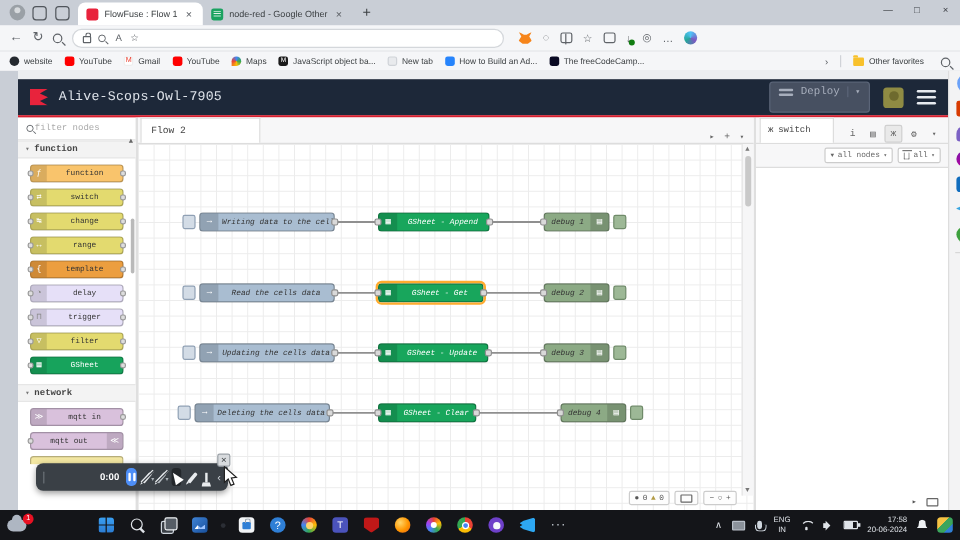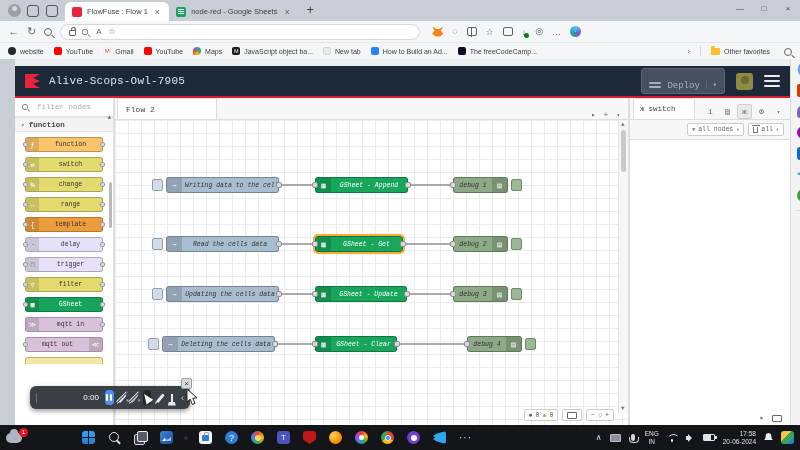--- a/index.html
+++ b/index.html
@@ -52,36 +52,36 @@
 
   
   .page { position:absolute; top:59px; left:15px; width:800px; height:366px; display:flex;font-family:Liberation Mono, monospace; }
   .page-main { width:775px; height:100%; background:#f0f0f0; display:flex; flex-direction:column; }
   .gap-strip { height:7px; background:#eceef0; }
 
   .nr-header { height:30px; background:#1d2839; display:flex; align-items:center; padding:0 10px; gap:9px; }
   .ff-logo { width:15px; height:14px; background:#e8233c; clip-path:polygon(0 0,100% 0,55% 28%,100% 50%,55% 72%,100% 100%,0 100%); }
   .nr-title { color:#dde2e9; font-size:11px; letter-spacing:.2px; }
   .nr-right { margin-left:auto; display:flex; align-items:center; gap:11px; }
-  .deploy-btn { height:19px; background:#475061; border:1px solid #5b6578; border-radius:3px; display:flex; align-items:flex-start; gap:6px; padding:12px 7px; color:#a7aebc; font-size:9px; }
+  .deploy-btn { height:19px; background:#475061; border:1px solid #5b6578; border-radius:3px; display:flex; align-items:flex-end; gap:6px; padding:12px 7px; color:#a7aebc; font-size:9px; }
   .deploy-ic { width:12px; height:8px; position:relative; }
   .deploy-ic::before,.deploy-ic::after { content:""; position:absolute; left:0; width:12px; height:1.6px; background:#a7aebc; border-radius:1px; }
   .deploy-ic::before{ top:1px; } .deploy-ic::after{ bottom:1px; }
   .deploy-caret { font-size:7px; border-left:1px solid #5b6578; padding-left:6px; }
   .avatar { width:17px; height:17px; border-radius:3px; background:#8f8b43; position:relative; }
   .avatar::after { content:""; position:absolute; left:4.5px; top:3px; width:8px; height:8px; border-radius:50%; background:#6e6a2e; }
   .hamburger { width:16px; height:12px; display:flex; flex-direction:column; justify-content:space-between; }
   .hamburger i { height:2.2px; background:#e8ebf0; border-radius:1px; }
   .nr-line { height:2px; background:#d61e2e; }
 
   .nr-body { flex:1; display:flex; min-height:0; }
 
   
   .palette { width:100px; background:#fff; border-right:2px solid #dfdfdf; display:flex; flex-direction:column; position:relative; }
-  .pal-search { height:19px; border-bottom:1px solid #e3e3e3; display:flex; align-items:center; gap:0; padding:0 6px;justify-content:space-between; }
+  .pal-search { height:19px; border-bottom:1px solid #e3e3e3; display:flex; align-items:center; gap:0; padding:0 6px; }
   .pal-search .mag { transform:scale(.8); }
   .pal-search input { border:none; outline:none; width:70px; font-size:7.5px; color:#555; font-family:inherit; background:transparent; }
   .pal-search input::placeholder { color:#aaa; }
   .pal-cat { height:15px; background:#f3f3f3; border-bottom:1px solid #e6e6e6; border-top:1px solid #e6e6e6; display:flex; align-items:center; gap:4px; padding:0 6px; font-size:7.5px; font-weight:bold; color:#444; }
   .pal-cat .chev { font-size:6px; color:#777; }
   .pnode { width:78px; height:15px; border-radius:3px; border:1px solid rgba(0,0,0,.25); margin:5px auto 0; display:flex; align-items:center; position:relative; font-size:6.5px; color:#333; }
   .pic { width:13px; height:100%; background:rgba(0,0,0,.12); border-radius:2px 0 0 2px; display:flex; align-items:center; justify-content:center; font-size:7px; color:#fff; flex:none; }
   .pnode.icon-right { flex-direction:row-reverse; }
   .pnode.icon-right .pic { border-radius:0 2px 2px 0; }
   .plbl { flex:1; text-align:center; white-space:nowrap; overflow:hidden; }
@@ -204,21 +204,21 @@
   .battery { width:12px; height:7px; border:1.2px solid #dfe3e8; border-radius:1px; position:relative; background:linear-gradient(90deg,#dfe3e8 0 70%,transparent 70%); }
   .battery::after { content:""; position:absolute; right:-3px; top:1px; width:1.5px; height:3px; background:#dfe3e8; }
   .tray-clock { font-size:6.5px; line-height:1.2; text-align:right; }
   .bell { width:9px; height:9px; background:#eef1f4; clip-path:polygon(50% 0,78% 12%,85% 62%,100% 78%,0 78%,15% 62%,22% 12%); position:relative; }
   .bell::after { content:""; position:absolute; left:3px; bottom:-1.5px; width:3px; height:2px; background:#eef1f4; border-radius:0 0 2px 2px; }
   .ti-stack { background:linear-gradient(135deg,#f6c344 0 40%,#3ba55c 40% 70%,#2f7fd6 70%); border-radius:3px; }
 
   
   .recorder { position:absolute; left:30px; top:386px; width:160px; height:23px; background:#3a4046; border-radius:6px; box-shadow:0 2px 5px rgba(0,0,0,.4); display:flex; align-items:center; gap:6px; padding:0 6px; z-index:40; }
   .rec-grip { width:3px; height:10px; background:#6b7177; border-radius:1px; }
-  .rec-time { color:#fff; font-size:8px; font-weight:normal;margin-left:40px; }
+  .rec-time { color:#fff; font-size:8px; font-weight:bold;margin-left:40px; }
   .rec-pause { width:19px; height:15px; background:#4d8ef7; border-radius:4px; display:flex; align-items:center; justify-content:center; gap:2px; }
   .rec-pause i { width:2px; height:7px; background:#fff; border-radius:1px; }
   .pen { width:2.5px; height:10px; background:#e8ebee; border-radius:1px; transform:rotate(40deg); position:relative; }
   .pen::after { content:""; position:absolute; bottom:-3px; left:0; border-left:1.25px solid transparent; border-right:1.25px solid transparent; border-top:3px solid #e8ebee; }
   .tool { position:relative; width:13px; height:15px; display:flex; align-items:center; justify-content:center; }
   .tool.off::after { content:""; position:absolute; width:14px; height:1.4px; background:#e8ebee; transform:rotate(-45deg); border-bottom:1px solid #3a4046; }
   .tool .mini-caret { position:absolute; right:-3px; bottom:2px; font-size:5px; color:#aab1b7; }
   .tool.sel { background:#23272b; border-radius:3px; }
   .cursor-glyph { width:0; height:0; border-left:4px solid transparent; border-right:4px solid transparent; border-bottom:10px solid #fff; transform:rotate(-35deg); }
   .broom { width:2.5px; height:8px; background:#e8ebee; position:relative; }
@@ -239,21 +239,21 @@
     <div class="profile-dot"></div>
     <div class="strip-ico"></div>
     <div class="strip-ico"></div>
     <div class="tab active">
       <span class="fav ff"></span>
       <span class="ttl">FlowFuse : Flow 1</span>
       <span class="x">×</span>
     </div>
     <div class="tab">
       <span class="fav sheets"></span>
-      <span class="ttl">node-red - Google Sheets</span>
+      <span class="ttl">node-red - Google Other</span>
       <span class="x">×</span>
     </div>
     <div class="newtab-btn">+</div>
     <div class="win-controls">
       <span>—</span>
       <span>□</span>
       <span>×</span>
     </div>
   </div>
 
@@ -410,20 +410,24 @@
             <span class="pport l"></span>
               <span class="pic">▽</span>
             <span class="plbl">filter</span>
               <span class="pport r"></span>
           </div>
           <div class="pnode" style="color: rgb(255, 255, 255); background-color: rgb(23, 163, 92);">
             <span class="pport l"></span>
               <span class="pic">▦</span>
             <span class="plbl">GSheet</span>
               <span class="pport r"></span>
+          </div>
+          <div class="pal-cat" style="margin-top:8px">
+            <span class="chev">▾</span>
+            <span>network</span>
           </div>
           <div class="pnode no-l" style="background-color: rgb(217, 193, 220);">
             <span class="pic">≫</span>
             <span class="plbl">mqtt in</span>
               <span class="pport r"></span>
           </div>
           <div class="pnode icon-right no-r" style="background-color: rgb(217, 193, 220);">
             <span class="pport l"></span>
               <span class="pic">≪</span>
             <span class="plbl">mqtt out</span>

